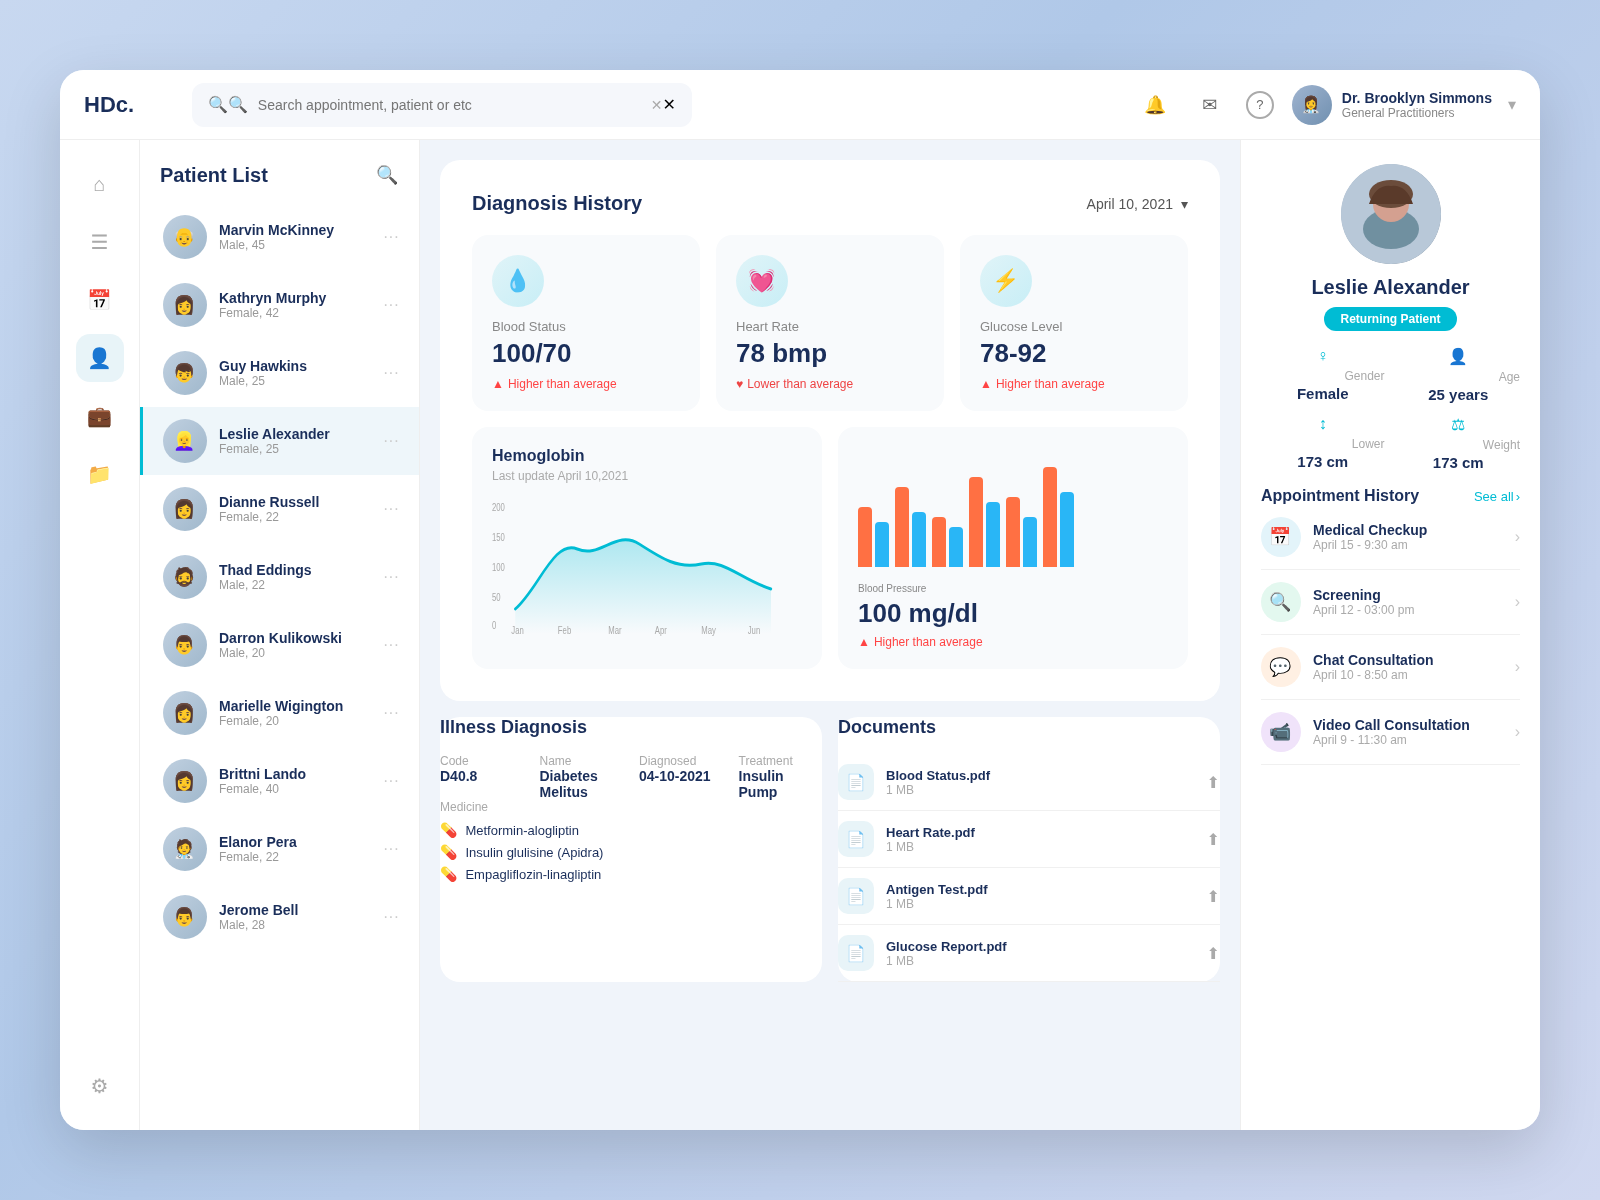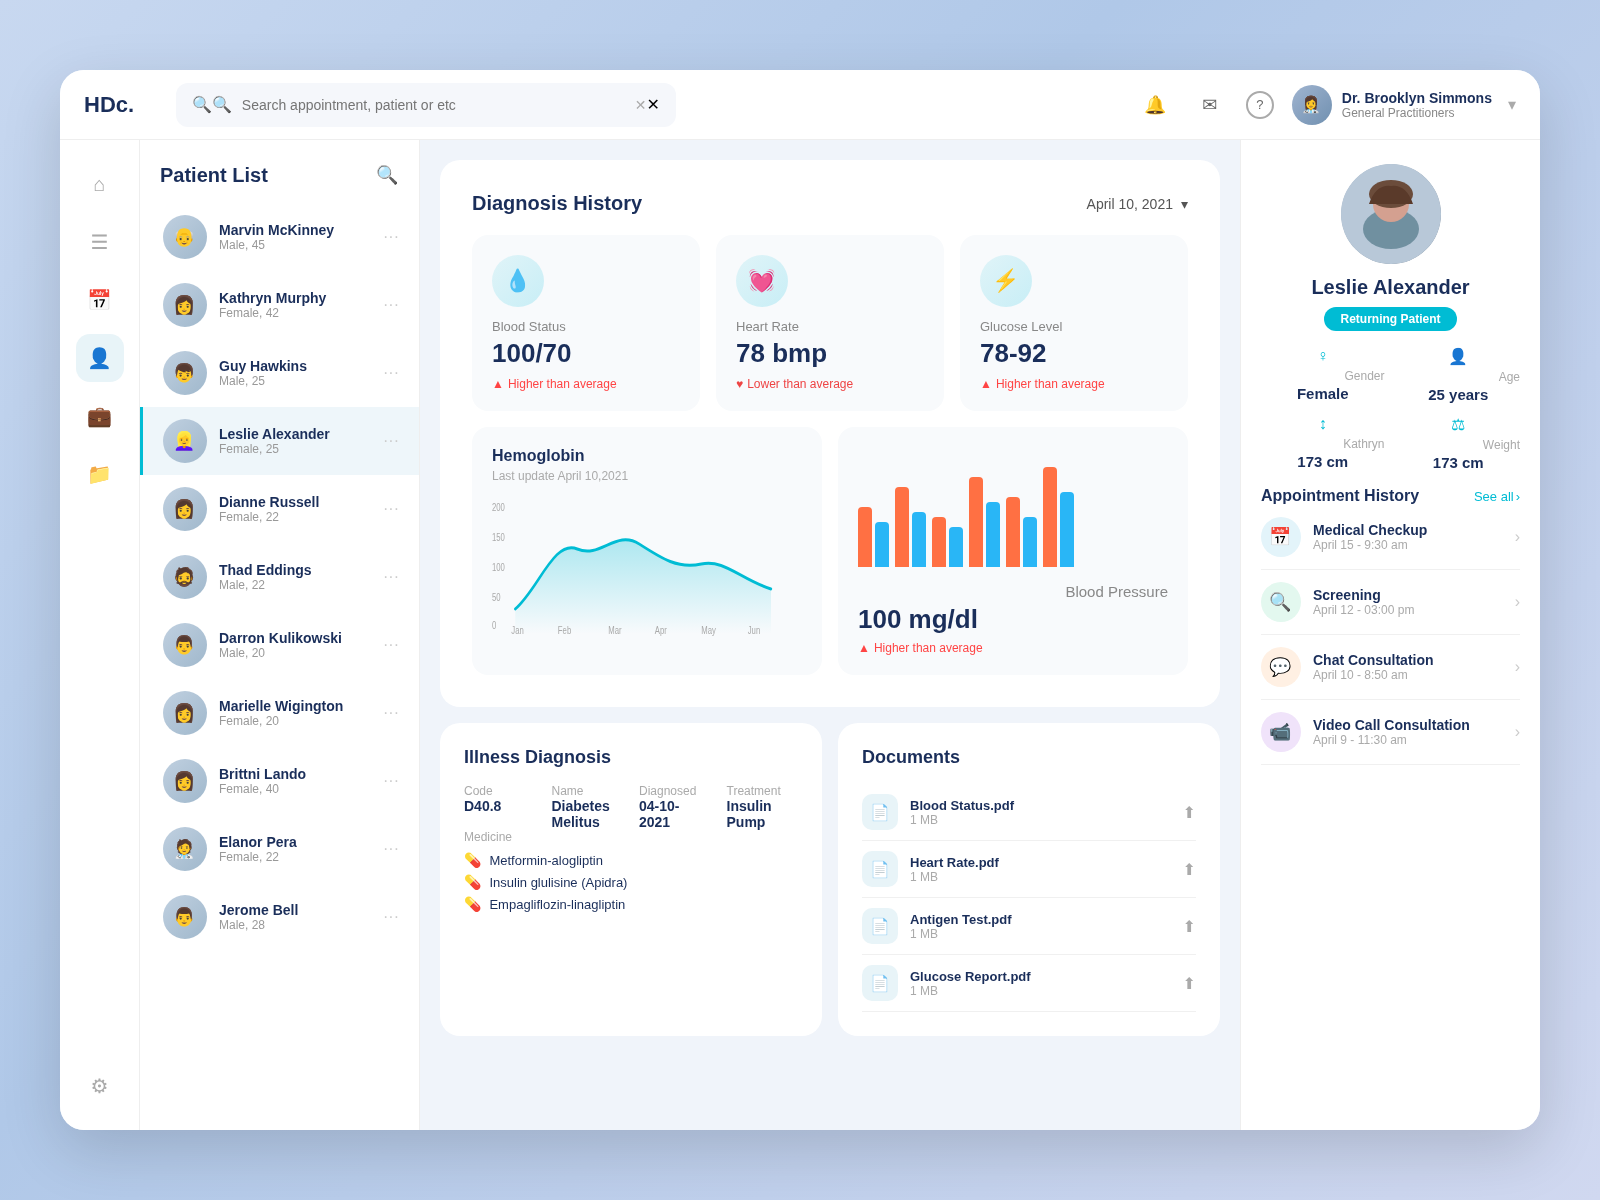--- a/index.html
+++ b/index.html
@@ -21,21 +21,21 @@
       flex-direction: column;
       overflow: hidden;
     }
     
     .header {
       background: #fff;
       height: 70px;
       display: flex;
       align-items: center;
       padding: 0 24px;
-      gap: 12px;
+      gap: 28px;
       border-bottom: 1px solid #eee;
       flex-shrink: 0;
     }
     .logo {
       font-size: 22px;
       font-weight: 800;
       color: #1a2e5a;
       min-width: 80px;
     }
     .search-bar {
@@ -274,33 +274,32 @@
       display: flex;
       align-items: flex-end;
       gap: 6px;
       height: 120px;
       margin-bottom: 16px;
     }
     .bar-group { display: flex; gap: 3px; align-items: flex-end; }
     .bar { border-radius: 4px 4px 0 0; }
     .bar.orange { background: #ff7043; }
     .bar.blue { background: #29b6f6; }
-    .bp-label { font-size: 15px; color: #888; margin-bottom: 4px; text-align: right; }
+    .bp-label { font-size: 10px; color: #888; margin-bottom: 4px; }
     .bp-value { font-size: 26px; font-weight: 800; color: #1a2e5a; margin-bottom: 6px; }
 
     
     .bottom-row {
       display: grid;
       grid-template-columns: 1fr 1fr;
       gap: 16px;
     }
     .illness-card, .documents-card {
       background: #fff;
       border-radius: 20px;
-      padding: 24px;
     }
     .card-title { font-size: 18px; font-weight: 800; color: #1a2e5a; margin-bottom: 16px; }
     .info-grid { display: grid; grid-template-columns: 1fr 1fr 1fr 1fr; gap: 8px 16px; }
     .info-label { font-size: 12px; color: #aaa; }
     .info-value { font-size: 14px; font-weight: 700; color: #1a2e5a; }
     .medicine-label { font-size: 12px; color: #aaa; margin-bottom: 8px; }
     .medicine-item {
       display: flex;
       align-items: center;
       gap: 8px;
@@ -778,21 +777,21 @@
             <div class="stat-item-label">Gender</div>
             <div class="stat-item-value">Female</div>
           </div>
           <div class="stat-item">
             <div class="stat-item-icon">👤</div>
             <div class="stat-item-label">Age</div>
             <div class="stat-item-value">25 years</div>
           </div>
           <div class="stat-item">
             <div class="stat-item-icon">↕</div>
-            <div class="stat-item-label">Kathryn</div>
+            <div class="stat-item-label">Lower</div>
             <div class="stat-item-value">173 cm</div>
           </div>
           <div class="stat-item">
             <div class="stat-item-icon">⚖</div>
             <div class="stat-item-label">Weight</div>
             <div class="stat-item-value">173 cm</div>
           </div>
         </div>
       </div>
 

